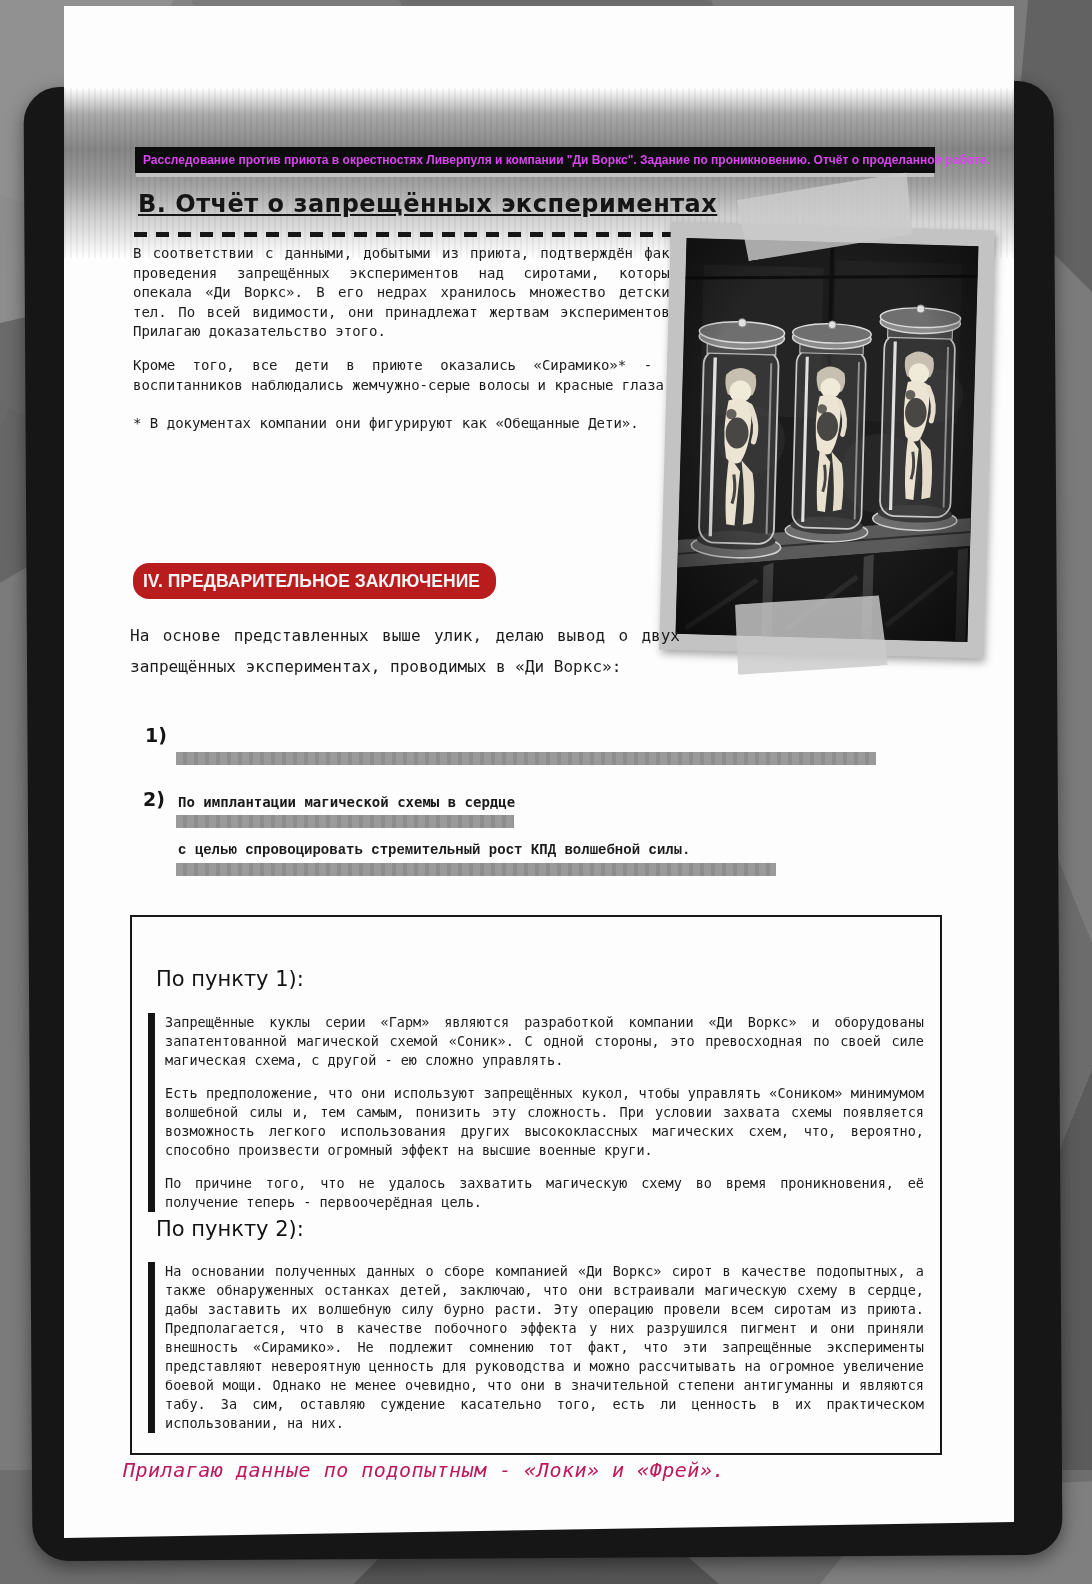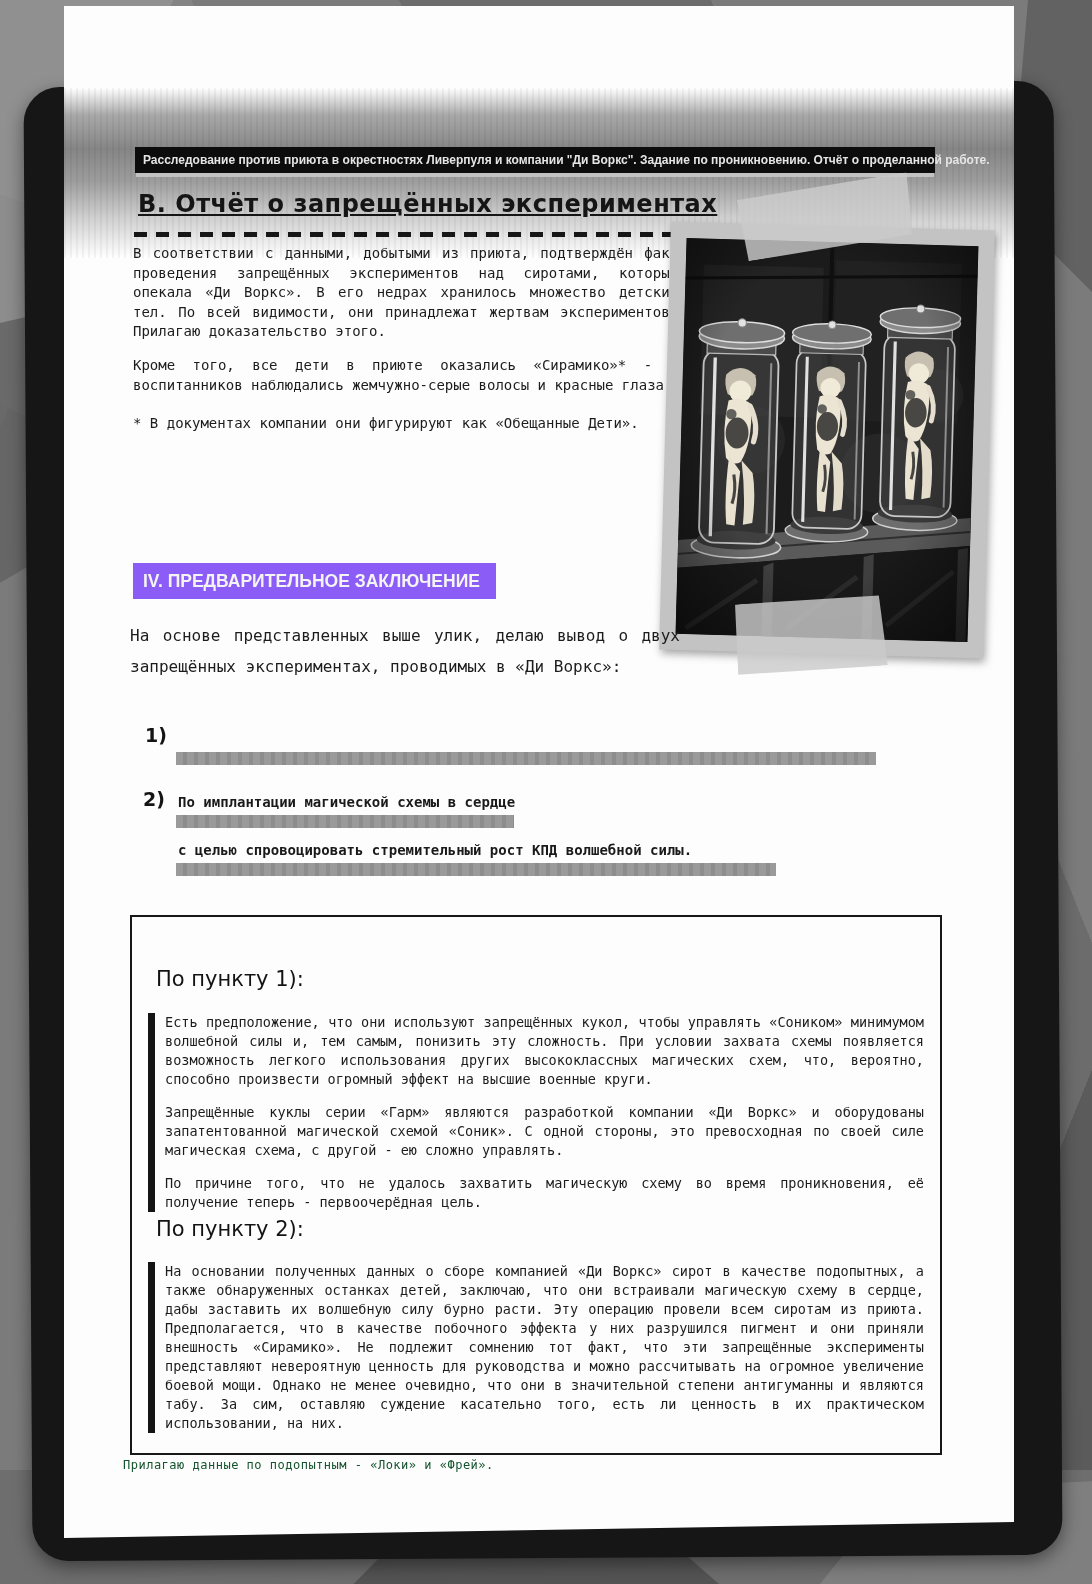--- a/index.html
+++ b/index.html
@@ -29,21 +29,21 @@
     box-shadow:0 6px 18px rgba(0,0,0,0.45);}
   
   .paper{position:absolute;left:64px;top:6px;width:950px;height:1532px;background:#fdfdfd;
     clip-path:polygon(0 0,100% 0,100% calc(100% - 16px),0 100%);}
   .scan-band{position:absolute;left:0;top:82px;width:100%;height:170px;
     background:
       repeating-linear-gradient(90deg, rgba(0,0,0,0.045) 0 2px, transparent 2px 6px),
       linear-gradient(180deg,#ffffff 0%,#a8a8a8 16%,#858585 36%,#9d9d9d 55%,#cfcfcf 76%,#ffffff 100%);}
   
   .header-bar{position:absolute;left:71px;top:141px;width:800px;height:26px;background:#0c0c0c;
-    color:#e5e5e5;font-family:"Liberation Sans",sans-serif;font-weight:bold;font-size:12px;
+    color:#d946ef;font-family:"Liberation Sans",sans-serif;font-weight:bold;font-size:12px;
     line-height:26px;padding:0 8px;box-sizing:border-box;white-space:nowrap;
     box-shadow:0 5px 0 -1px #c2c2c2;}
   
   .heading-b{position:absolute;left:74px;top:184px;font-family:"DejaVu Sans",sans-serif;
     font-weight:bold;font-size:24px;color:#151515;letter-spacing:.5px;white-space:nowrap;text-decoration:underline;}
   .dash-line{position:absolute;left:70px;top:226px;width:543px;height:5px;
     background:repeating-linear-gradient(90deg,#161616 0 13px,transparent 13px 22px);}
   .tw{color:#1c1c1c;font-family:"DejaVu Sans Mono",monospace;text-align:justify;text-align-last:left;}
   .para-b1{position:absolute;left:69px;top:238px;width:545px;font-size:14px;line-height:19.5px;}
   .para-b2{position:absolute;left:69px;top:350px;width:545px;font-size:14px;line-height:19.5px;}
@@ -51,51 +51,51 @@
   
   .photo{position:absolute;left:601px;top:220px;width:324px;height:428px;background:#c3c3c3;
     transform:rotate(1.6deg);box-shadow:2px 4px 8px rgba(0,0,0,0.35);padding:0;}
   .photo-inner{position:absolute;left:16px;top:16px;width:292px;height:396px;background:#141414;overflow:hidden;}
   .tape{position:absolute;background:rgba(202,202,202,0.82);box-shadow:0 0 3px rgba(0,0,0,0.2);}
   .tape-top{left:676px;top:178px;width:172px;height:66px;transform:rotate(-8deg);
     clip-path:polygon(0 6%,100% 0,98% 94%,2% 100%);}
   .tape-bottom{left:671px;top:592px;width:150px;height:74px;transform:rotate(-5deg);
     clip-path:polygon(2% 0,98% 5%,100% 100%,0 95%);}
   
-  .iv-title{position:absolute;left:69px;top:557px;background:#8b5cf6;color:#f4f4f4;
+  .iv-title{position:absolute;left:69px;top:557px;background:#b91c1c;color:#f4f4f4;
     font-family:"Liberation Sans",sans-serif;font-weight:bold;font-size:17.5px;
-    padding:8px 16px 7px 10px;white-space:nowrap;}
+    padding:8px 16px 7px 10px;white-space:nowrap;border-radius:16px;}
   .iv-intro{position:absolute;left:66px;top:614px;width:550px;font-size:16px;line-height:31px;}
   .item-num{position:absolute;font-family:"DejaVu Sans",sans-serif;font-weight:bold;font-size:19px;color:#141414;}
   .num1{left:81px;top:718px;}
   .num2{left:79px;top:782px;}
   .item-line{position:absolute;font-size:14px;font-weight:bold;white-space:nowrap;color:#1a1a1a;}
   .it1{left:111px;top:725px;}
   .it2a{left:114px;top:788px;}
-  .it2b{left:114px;top:836px;}
+  .it2b{left:114px;top:836px;font-family:Liberation Mono, monospace;}
   .hl-bar{position:absolute;height:13px;
     background:repeating-linear-gradient(90deg,#9a9a9a 0 7px,#8d8d8d 7px 11px);}
   .hb1{left:112px;top:746px;width:700px;}
   .hb2{left:112px;top:809px;width:338px;}
   .hb3{left:112px;top:857px;width:600px;}
   
   .details-box{position:absolute;left:66px;top:909px;width:812px;height:540px;
     border:2.5px solid #181818;box-sizing:border-box;background:#fdfdfd;}
   .point-title{position:absolute;left:24px;font-family:"DejaVu Sans",sans-serif;font-weight:normal;
     font-size:21px;color:#131313;white-space:nowrap;}
   .pt1{top:50px;}
   .pt2{top:300px;}
   .para-group{position:absolute;left:16px;width:776px;border-left:7px solid #141414;
     padding-left:10px;box-sizing:border-box;}
   .pg1{top:96px;}
   .pg2{top:345px;}
   .para-group p{margin:0 0 14px 0;font-size:13.5px;line-height:19px;}
   .para-group p:last-child{margin-bottom:0;}
   
-  .closing{position:absolute;left:59px;top:1452px;font-size:12px;letter-spacing:.5px;white-space:nowrap;color:#14532d;}
+  .closing{position:absolute;left:59px;top:1452px;font-size:20px;letter-spacing:.5px;white-space:nowrap;color:#be185d;font-style:italic;}
 </style>
 </head>
 <body>
 
 <div class="bg"></div>
 <div class="patch p1"></div>
 <div class="patch p2"></div>
 <div class="patch p6"></div>
 <div class="patch p3"></div>
 <div class="patch p4"></div>
@@ -189,22 +189,22 @@
 
   <div class="item-num num2">2)</div>
   <div class="tw item-line it2a">По имплантации магической схемы в сердце</div>
   <div class="hl-bar hb2"></div>
   <div class="tw item-line it2b">с целью спровоцировать стремительный рост КПД волшебной силы.</div>
   <div class="hl-bar hb3"></div>
 
   <div class="details-box">
     <div class="point-title pt1">По пункту 1):</div>
     <div class="para-group pg1">
+      <p class="tw">Запрещённые куклы серии «Гарм» являются разработкой компании «Ди Воркс» и оборудованы запатентованной магической схемой «Соник». С одной стороны, это превосходная по своей силе магическая схема, с другой - ею сложно управлять.</p>
       <p class="tw">Есть предположение, что они используют запрещённых кукол, чтобы управлять «Соником» минимумом волшебной силы и, тем самым, понизить эту сложность.  При условии захвата схемы появляется возможность легкого использования других высококлассных магических схем, что, вероятно, способно произвести огромный эффект на высшие военные круги.</p>
-      <p class="tw">Запрещённые куклы серии «Гарм» являются разработкой компании «Ди Воркс» и оборудованы запатентованной магической схемой «Соник». С одной стороны, это превосходная по своей силе магическая схема, с другой - ею сложно управлять.</p>
       <p class="tw">По причине того, что не удалось захватить магическую схему во время проникновения, её получение теперь -  первоочерёдная цель.</p>
     </div>
     <div class="point-title pt2">По пункту 2):</div>
     <div class="para-group pg2">
       <p class="tw">На основании полученных данных о сборе компанией «Ди Воркс» сирот в качестве подопытных, а также обнаруженных останках  детей, заключаю, что они встраивали магическую схему в сердце, дабы заставить их волшебную силу бурно расти. Эту операцию провели всем сиротам из приюта. Предполагается, что в качестве побочного эффекта у них разрушился пигмент и они приняли внешность «Сирамико». Не подлежит сомнению тот факт, что эти запрещённые эксперименты представляют невероятную ценность для руководства и можно рассчитывать на огромное увеличение боевой мощи. Однако не менее очевидно, что они в значительной степени антигуманны и являются табу. За сим, оставляю суждение касательно того, есть ли ценность в их практическом использовании, на них.</p>
     </div>
   </div>
 
   <div class="tw closing">Прилагаю данные по подопытным - «Локи» и «Фрей».</div>
 

